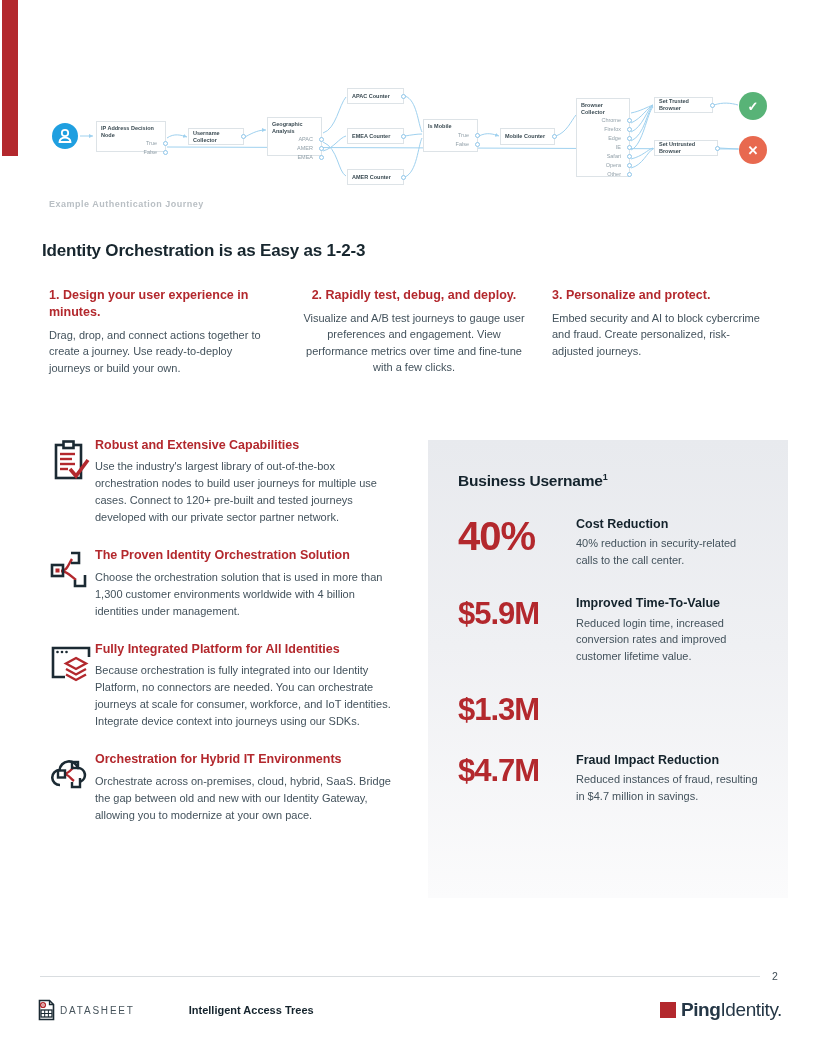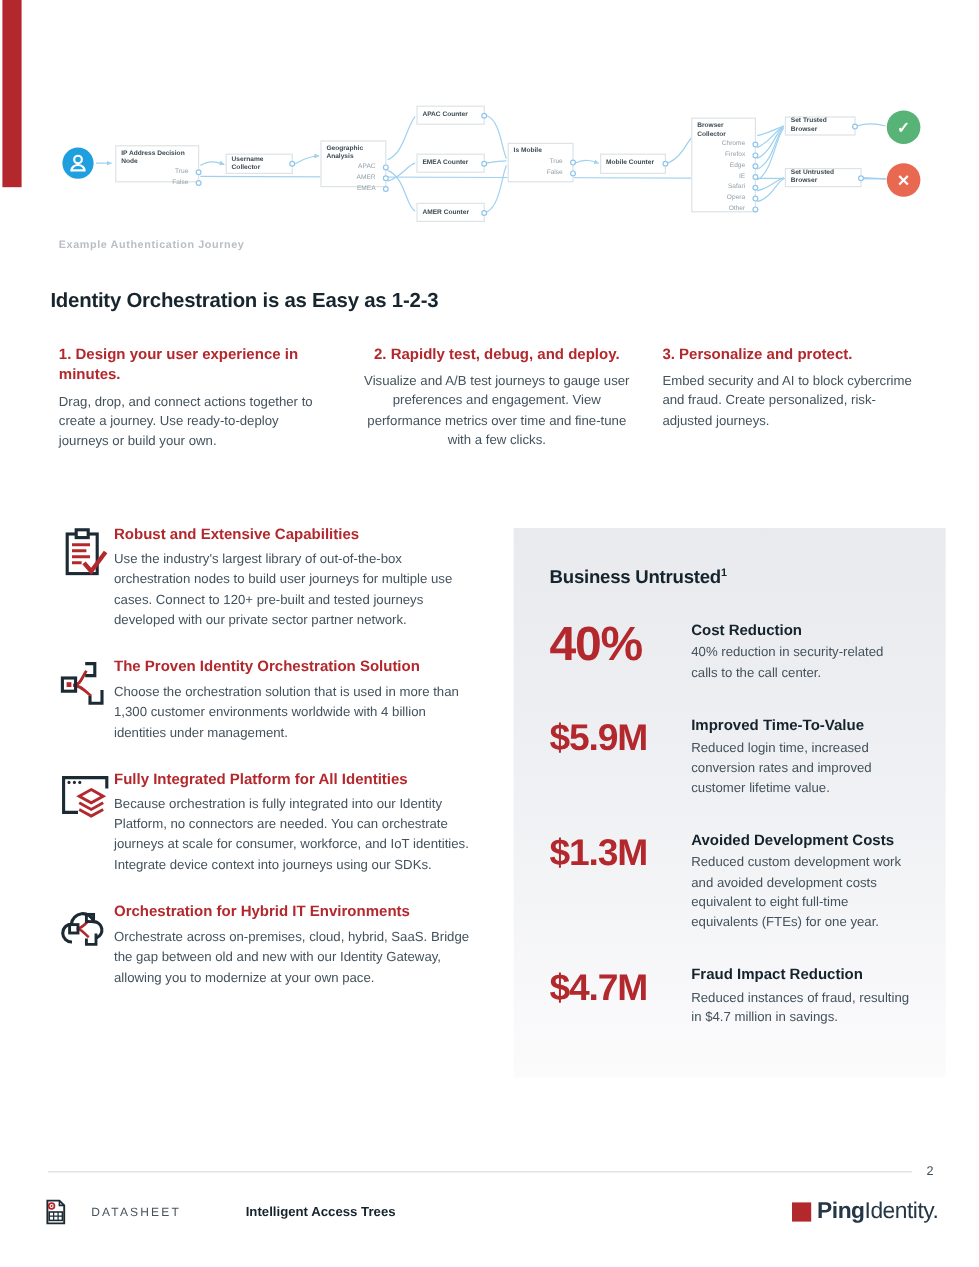--- a/index.html
+++ b/index.html
@@ -62,21 +62,21 @@
   .stat-number{flex:none;width:118px;color:#b3282d;font-weight:bold;letter-spacing:-1px;line-height:1;}
   .stat-number.big{font-size:40px;}
   .stat-number.med{font-size:31px;margin-top:3px;}
   .stat-text h4{font-size:12.5px;color:#14232c;margin:0 0 3px;line-height:1.3;}
   .stat-text p{font-size:11px;line-height:1.5;color:#43525c;margin:0;}
 
   
   .footer-rule{position:absolute;left:40px;top:976px;width:720px;height:1px;background:#d9dde0;}
   .page-number{position:absolute;left:772px;top:970px;font-size:10.5px;color:#3f4d56;}
   .footer-bar{position:absolute;left:36px;top:999px;width:746px;display:flex;align-items:center;}
-  .doc-type{margin-left:19px;font-size:10px;letter-spacing:1.8px;color:#46535b;}
+  .doc-type{margin-left:3px;font-size:10px;letter-spacing:1.8px;color:#46535b;}
   .doc-title{margin-left:54px;font-size:11px;font-weight:bold;color:#14232c;}
   .brand{margin-left:auto;display:flex;align-items:center;}
   .brand-square{width:16px;height:16px;background:#b3282d;margin-right:5px;}
   .brand-bold{font-size:19px;font-weight:bold;color:#253746;letter-spacing:-.4px;}
   .brand-regular{font-size:19px;color:#253746;letter-spacing:-.4px;}
 </style>
 </head>
 <body>
 
 <div class="accent-bar"></div>
@@ -272,44 +272,40 @@
       </svg>
     </div>
     <div class="feature-text">
       <h3>Orchestration for Hybrid IT Environments</h3>
       <p>Orchestrate across on-premises, cloud, hybrid, SaaS. Bridge the gap between old and new with our Identity Gateway, allowing you to modernize at your own pace.</p>
     </div>
   </div>
 </div>
 
 <div class="panel">
-  <h2><span>Business Untrusted</span><sup>1</sup></h2>
+  <h2><span>Business Username</span><sup>1</sup></h2>
 
   <div class="stat">
     <div class="stat-number big">40%</div>
     <div class="stat-text">
       <h4>Cost Reduction</h4>
       <p>40% reduction in security-related calls to the call center.</p>
     </div>
   </div>
 
   <div class="stat">
     <div class="stat-number med">$5.9M</div>
     <div class="stat-text">
       <h4>Improved Time-To-Value</h4>
       <p>Reduced login time, increased conversion rates and improved customer lifetime value.</p>
     </div>
   </div>
 
   <div class="stat">
     <div class="stat-number med">$1.3M</div>
-    <div class="stat-text">
-      <h4>Avoided Development Costs</h4>
-      <p>Reduced custom development work and avoided development costs equivalent to eight full-time equivalents (FTEs) for one year.</p>
-    </div>
   </div>
 
   <div class="stat">
     <div class="stat-number med">$4.7M</div>
     <div class="stat-text">
       <h4>Fraud Impact Reduction</h4>
       <p>Reduced instances of fraud, resulting in $4.7 million in savings.</p>
     </div>
   </div>
 </div>

